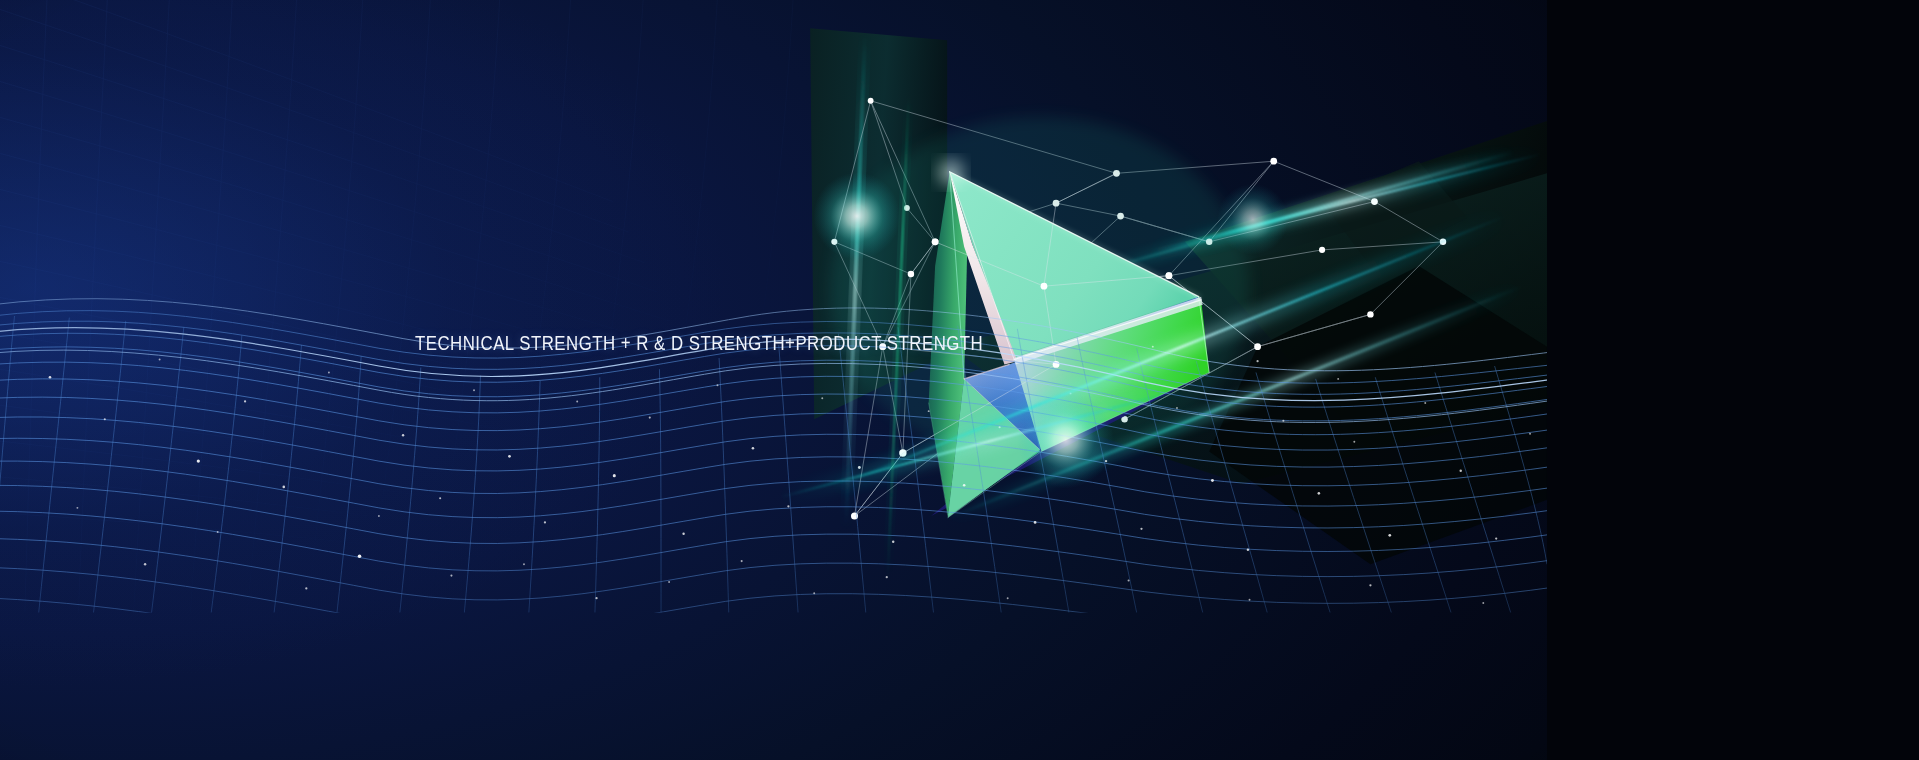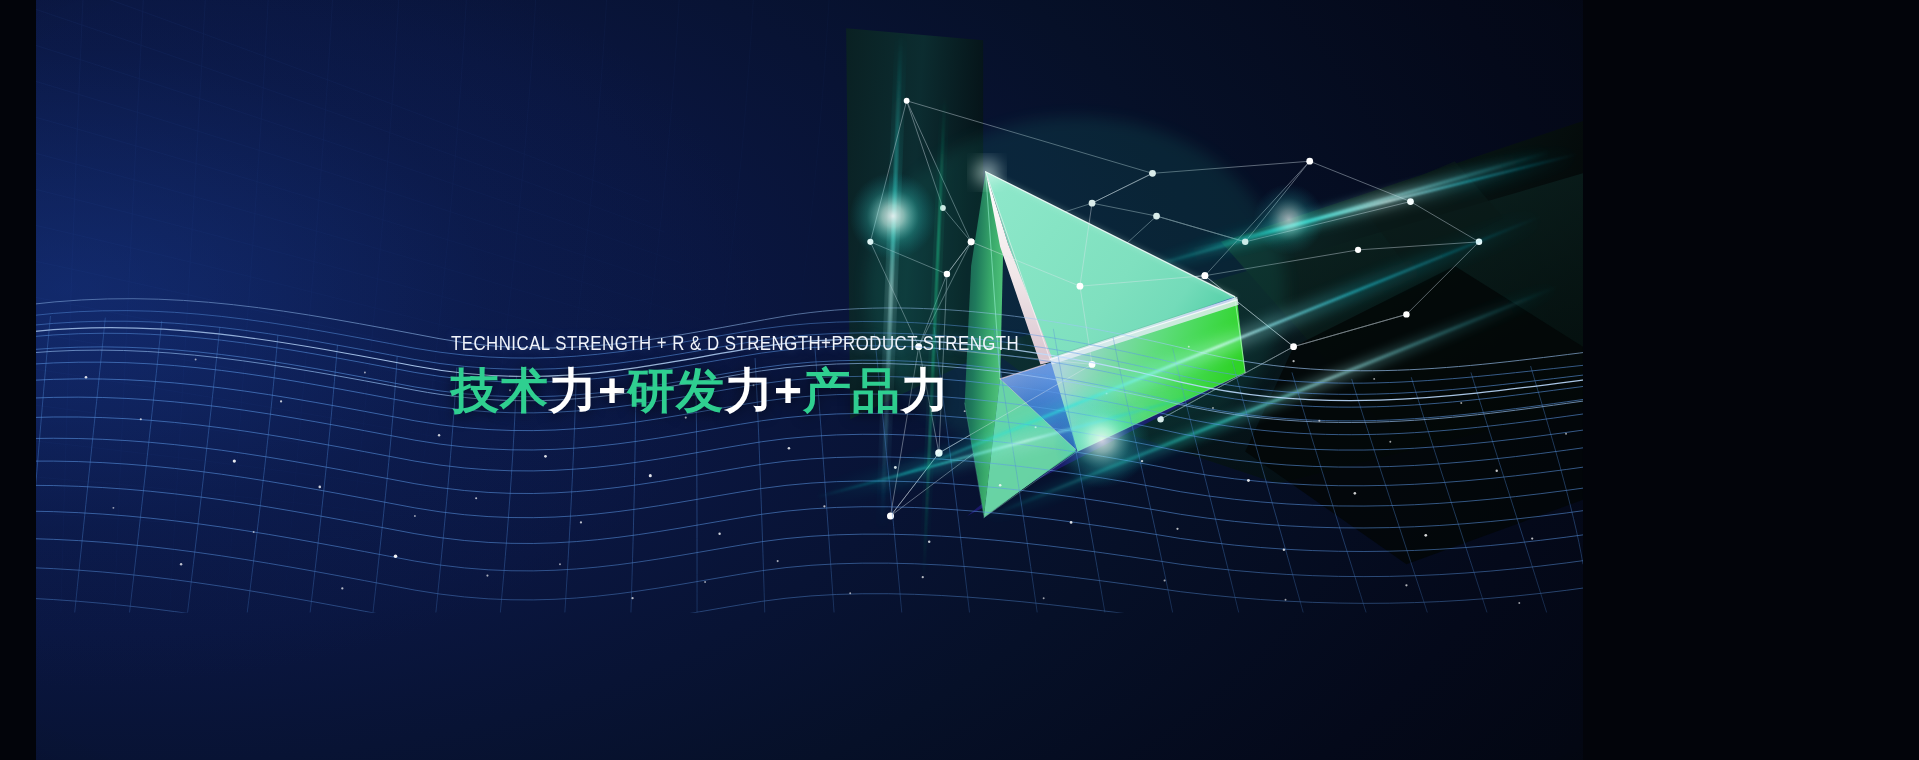--- a/index.html
+++ b/index.html
@@ -1,20 +1,19 @@
 <!DOCTYPE html>
 <html><head>
 <meta charset="utf-8">
 <style>
   html,body{margin:0;padding:0;background:#02040a;}
   body{font-family:"Liberation Sans",sans-serif;}
   #stage{
     position:relative;width:1547px;height:760px;overflow:hidden;
     background:#6d28d9;
-    margin-left:36px;
   }
   .layer{position:absolute;inset:0;}
   
   #bg-base{
     background:
       radial-gradient(120% 130% at 6% 42%, #0d1d52 0%, #0a1640 32%, #061028 58%, #04091a 78%, #02050c 100%),
       linear-gradient(100deg,#0b1a4c 0%, #0a1640 30%, #061026 52%, #04080f 70%, #030509 86%, #020305 100%);
   }
   #bg-leftglow{
     background:radial-gradient(60% 70% at 2% 38%, rgba(26,62,150,.40) 0%, rgba(16,40,104,.16) 45%, rgba(0,0,0,0) 75%);
@@ -540,16 +539,15 @@
 
     <circle cx="1063" cy="268" r="54" fill="url(#pointFlare)" opacity=".85"></circle>
     <circle cx="1322" cy="546" r="60" fill="url(#pointFlare)" opacity=".8"></circle>
     <circle cx="1554" cy="272" r="44" fill="url(#pointFlare)" opacity=".6"></circle>
   </svg>
 
   <div class="layer" style="background:radial-gradient(120% 120% at 50% 50%, rgba(0,0,0,0) 55%, rgba(0,0,0,.42) 100%);"></div>
 
   <div id="headline-block">
     <div id="eyebrow">TECHNICAL STRENGTH + R &amp; D STRENGTH+PRODUCT STRENGTH</div>
-    <div id="headline"><span class="g">技术</span><span class="w">力</span><span class="w">+</span><span class="g">研发</span><span class="w">力</span><span class="w">+</span><span class="g">产品</span><span class="w">力</span></div>
   </div>
 
 </div>
 
 </body></html>

